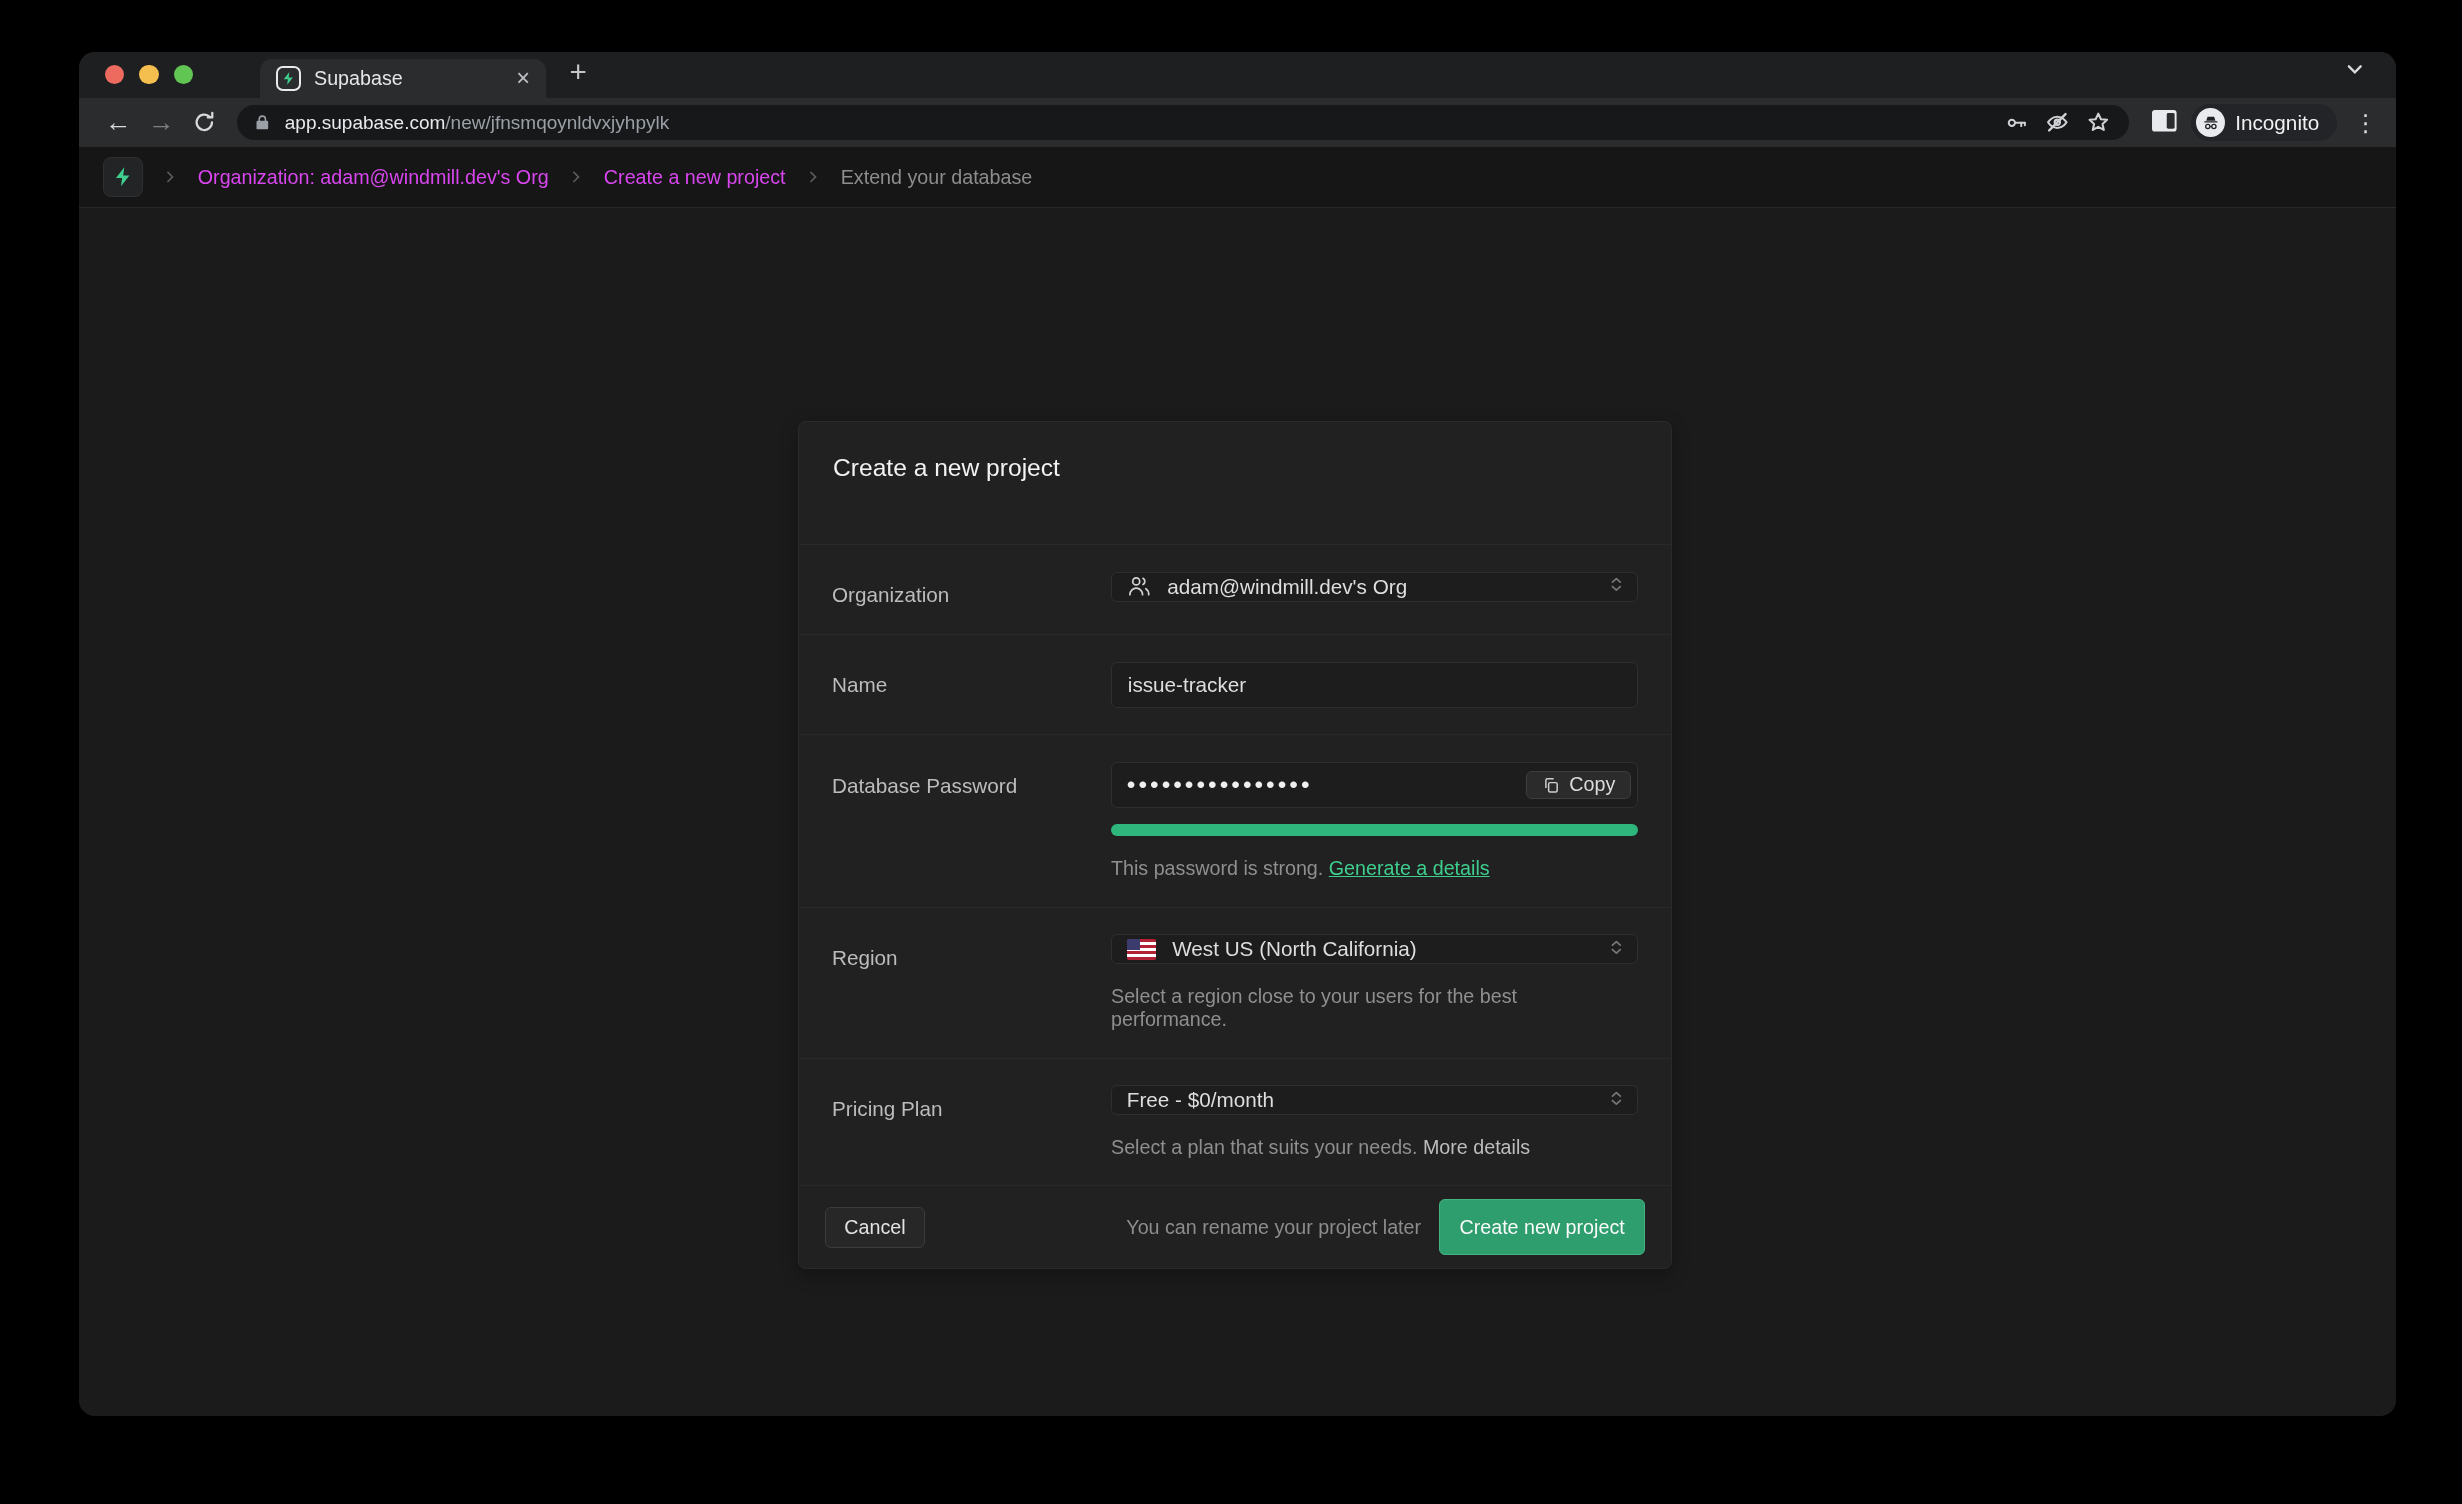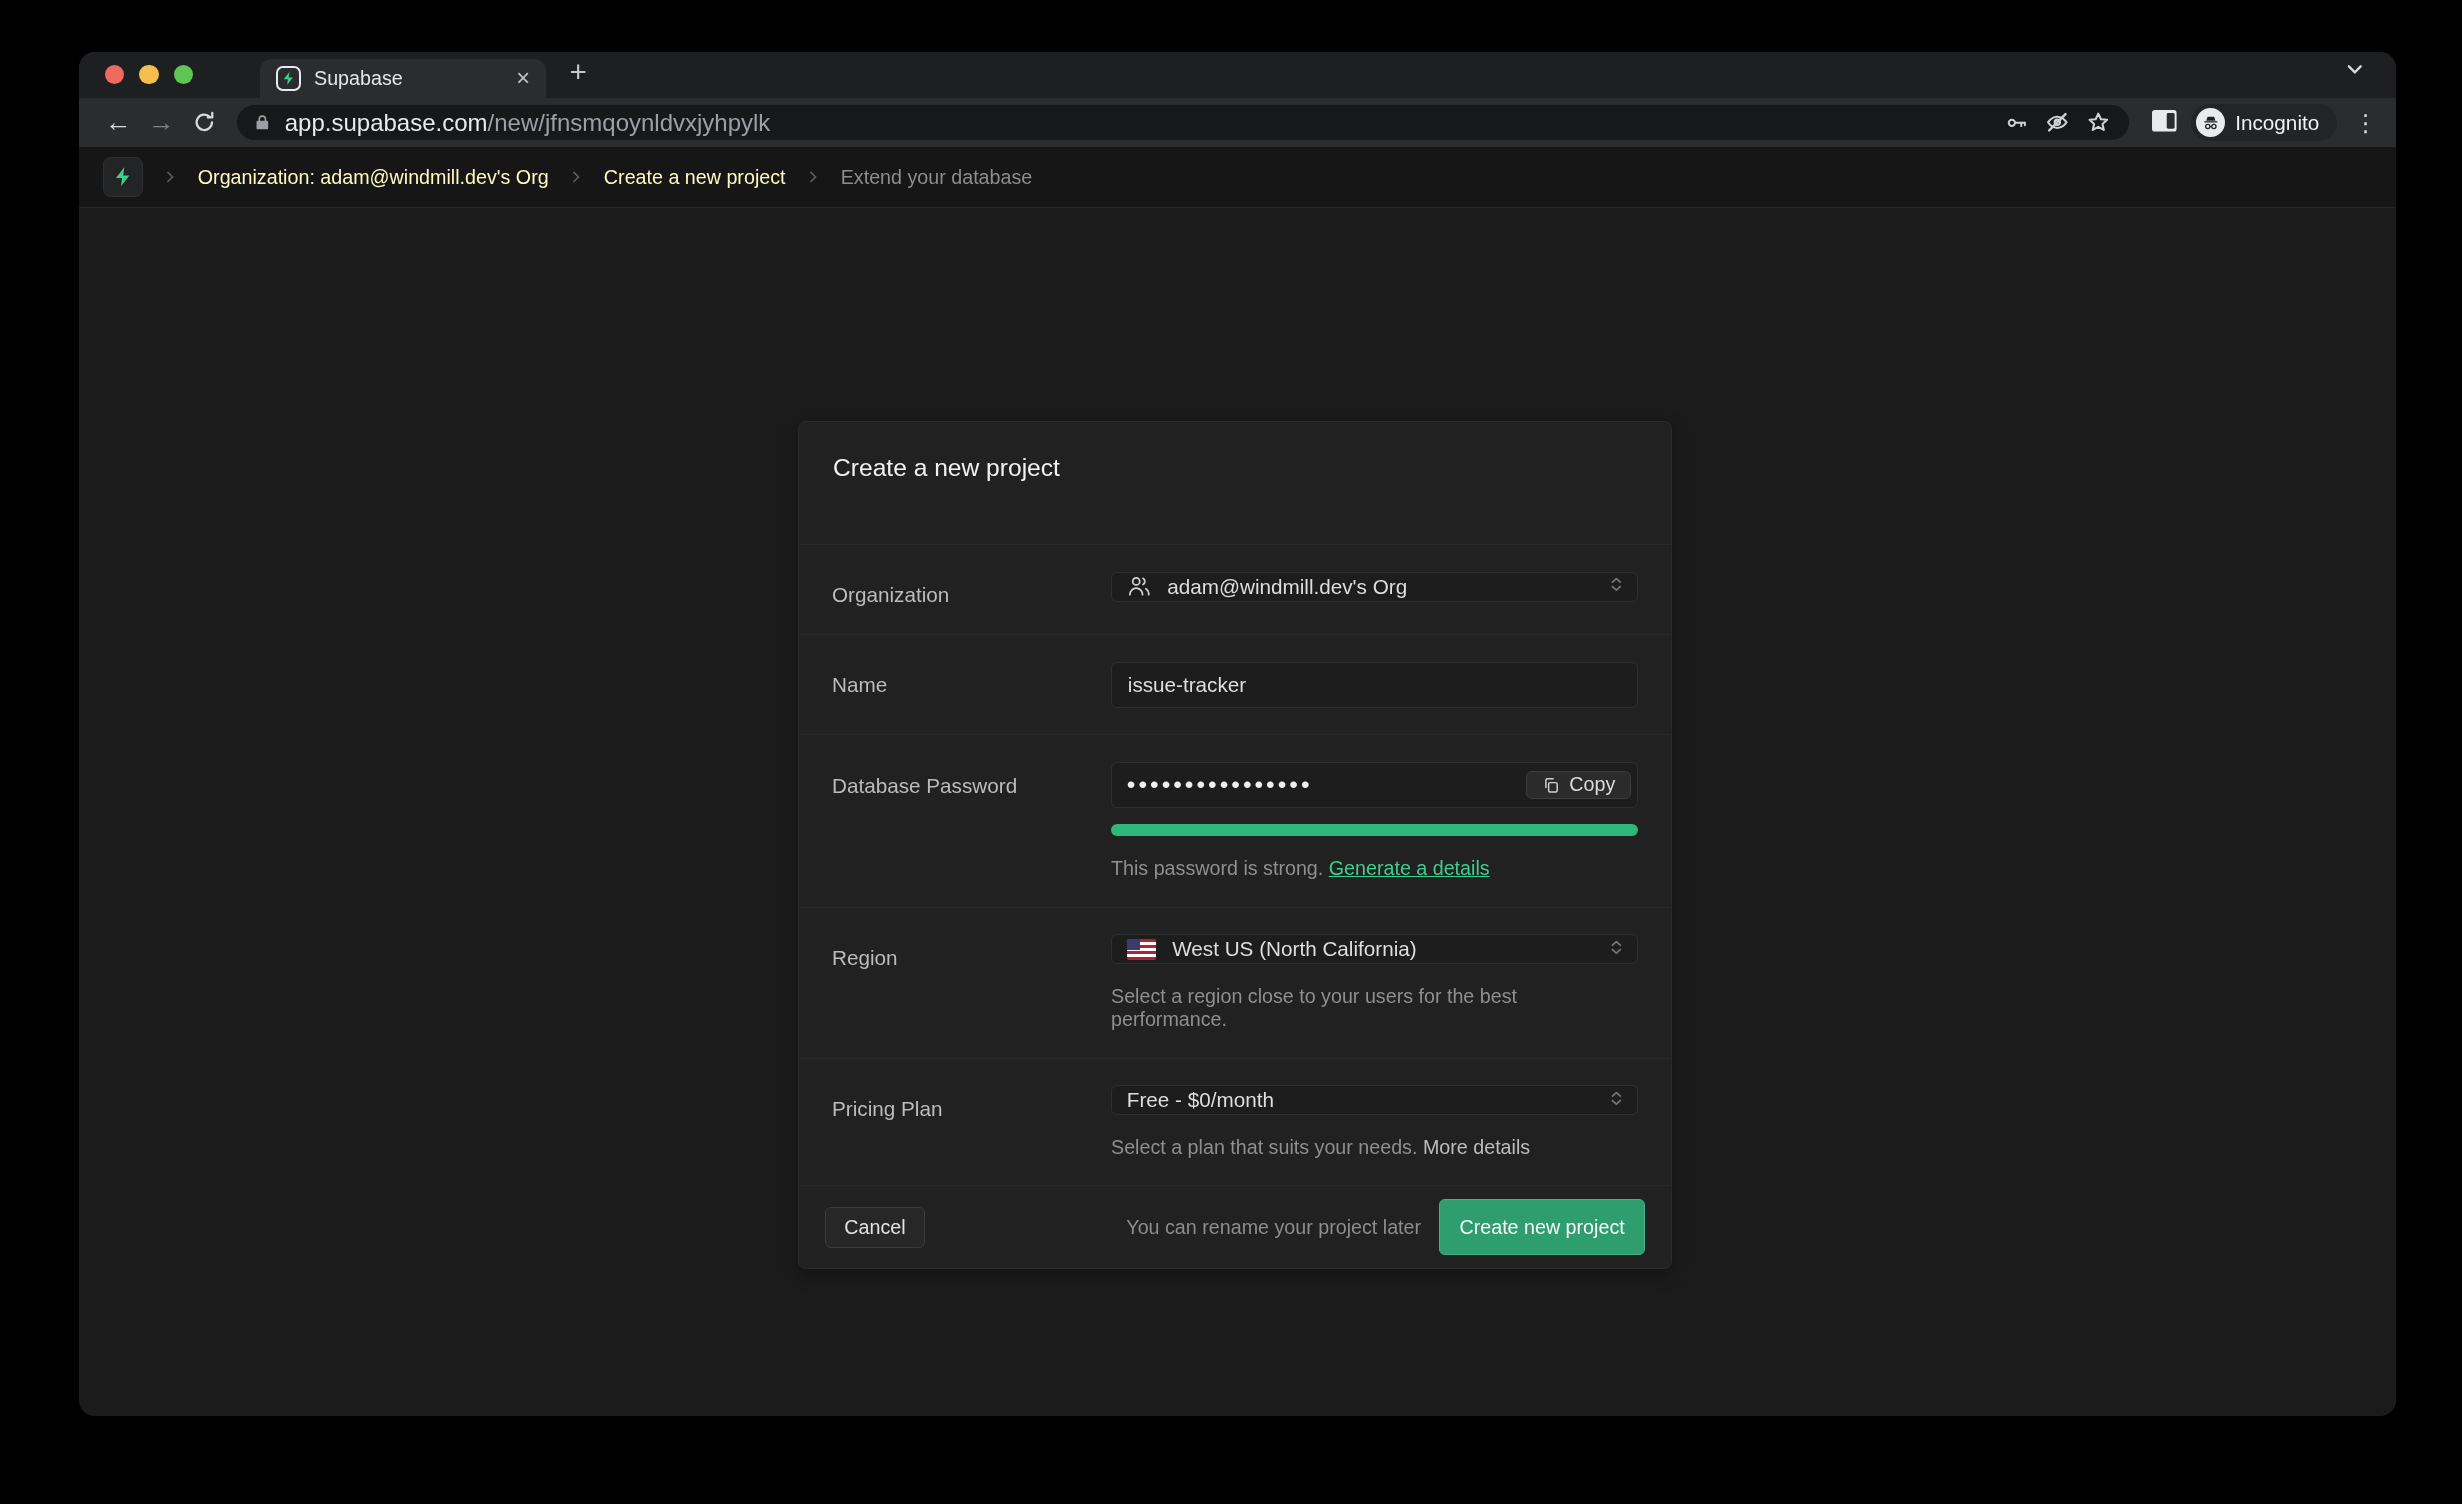--- a/index.html
+++ b/index.html
@@ -33,40 +33,40 @@
   
   .toolbar { height:49px; background:#2b2c2e; display:flex; align-items:center; padding:0 17.7px; flex:none; }
   .nav-ic { width:43px; text-align:center; font-size:26.6px; color:#d7d9db; }
   .nav-ic.dim { color:#7e8185; }
   .reload { width:43px; display:flex; justify-content:center; }
   .omnibox {
     flex:1; height:35px; background:#17181a; border-radius:17.7px; margin:0 11.8px;
     display:flex; align-items:center; padding:0 9.9px 0 15.8px;
   }
   .lock { display:flex; margin-right:12.8px; }
-  .url { font-size:24px; white-space:nowrap; }
+  .url { font-size:19px; white-space:nowrap; }
   .url .domain { color:#e8eaed; } .url .path { color:#9aa0a6; }
   .omni-spacer { flex:1; }
   .omni-ic { width:41px; display:flex; justify-content:center; align-items:center; }
   .panel-ic { margin:0 13.8px 0 9.9px; }
   .incog {
     height:37px; background:#232427; border-radius:18.7px; display:flex; align-items:center;
     gap:9.9px; padding:0 17.7px 0 4.9px;
   }
   .incog-circle { width:29.6px; height:29.6px; background:#e8eaed; border-radius:50%;
     display:flex; align-items:center; justify-content:center; }
   .incog-label { color:#f1f1f2; font-size:20.7px; }
   .menu-dots { font-size:23.6px; color:#d7d9db; margin-left:15.8px; width:25.6px; text-align:center; }
   
   .appbar { height:61px; background:#161616; border-bottom:1px solid #282828;
     display:flex; align-items:center; padding:0 23.6px; gap:19.7px; flex:none; }
   .logo-btn { width:40px; height:40px; background:#232425; border:1px solid #303031;
     border-radius:7.9px; display:flex; align-items:center; justify-content:center; }
   .crumb-sep { display:flex; }
-  .crumb { font-size:19.7px; color:#fef9c3; white-space:nowrap; }
+  .crumb { font-size:19.7px; color:#d946ef; white-space:nowrap; }
   .crumb.muted { color:#8d8d8d; }
   
   .page { flex:1; background:#1b1b1b; position:relative; }
   .card {
     position:absolute; left:719px; top:213px; width:874px;
     background:#212121; border:1px solid #2b2b2b; border-radius:7.9px;
     box-shadow:0 5.9px 17.7px rgba(0,0,0,.3);
   }
   .card-head { padding:31.5px 34px 33px; }
   .card-title { font-size:24.6px; color:#f2f2f2; font-weight:400; margin-bottom:29.6px; }

